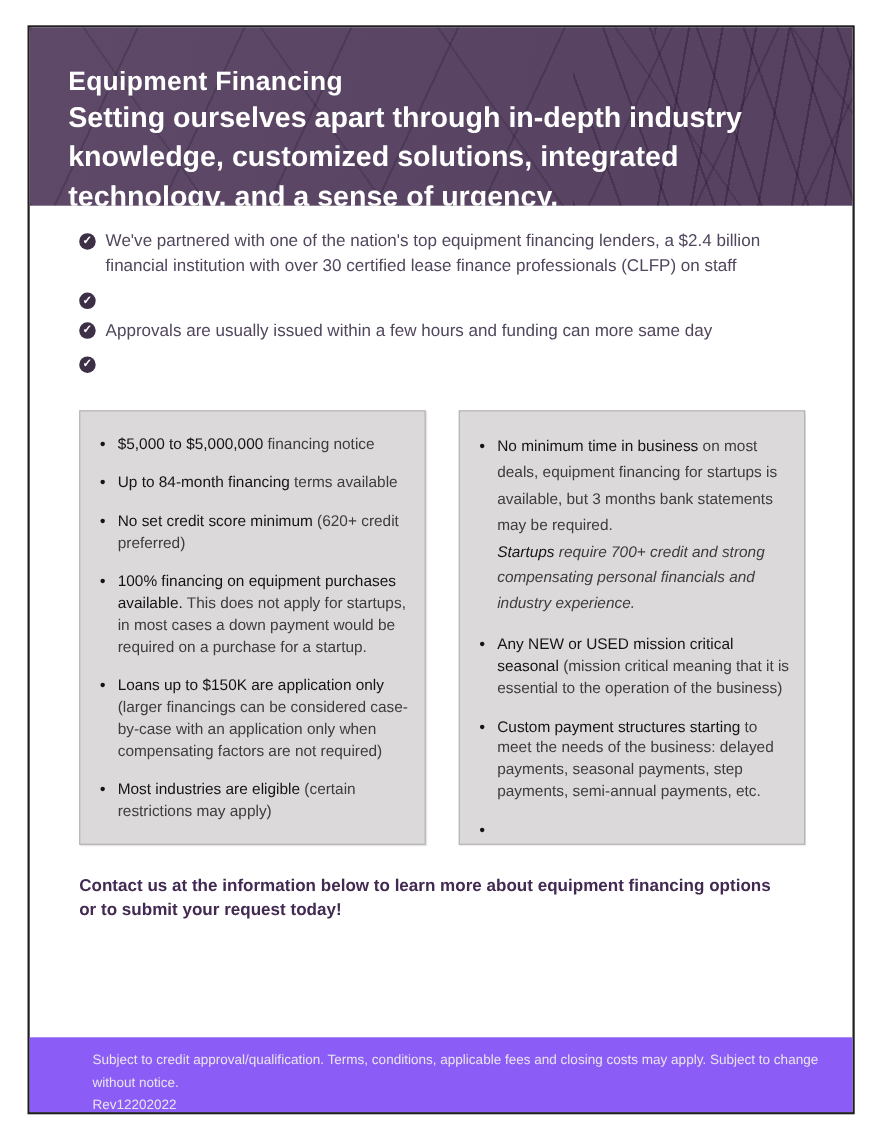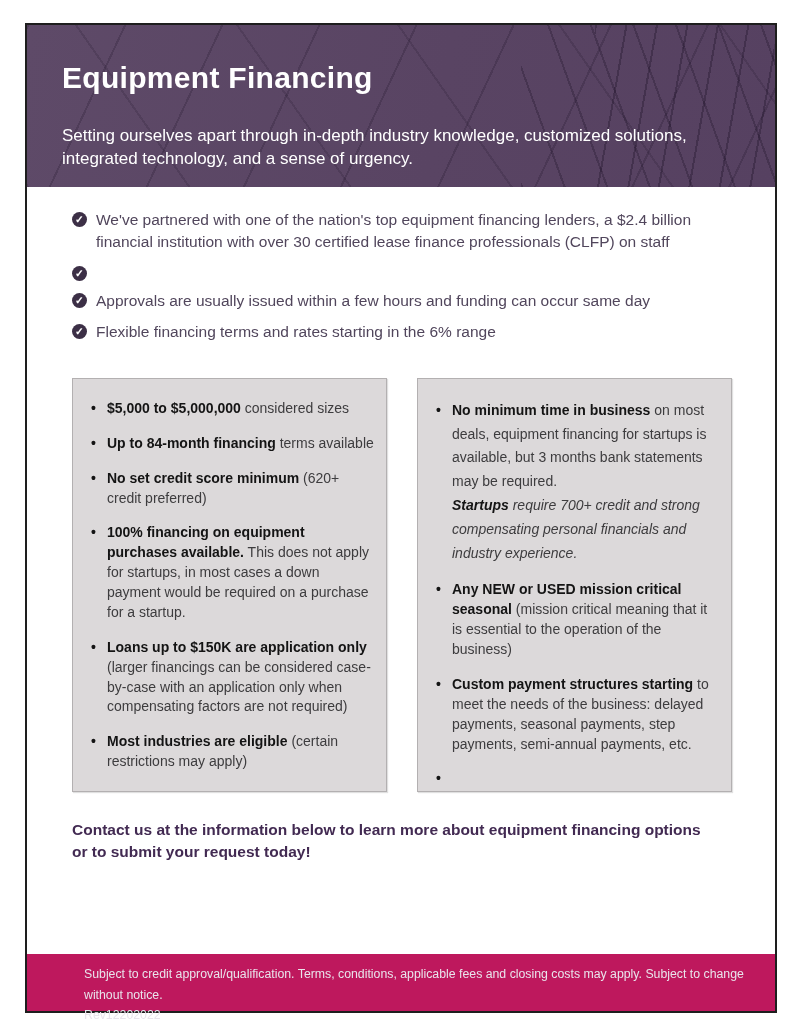--- a/index.html
+++ b/index.html
@@ -29,30 +29,30 @@
     padding:36px 40px 0 35px;
     overflow:hidden;
     background:
       repeating-linear-gradient(100deg, rgba(20,10,30,.30) 0 2px, transparent 2px 30px) right / 24% 100% no-repeat,
       repeating-linear-gradient(70deg,  rgba(20,10,30,.26) 0 2px, transparent 2px 40px) right / 34% 100% no-repeat,
       repeating-linear-gradient(115deg, rgba(20,10,30,.20) 0 2px, transparent 2px 88px),
       repeating-linear-gradient(55deg,  rgba(20,10,30,.16) 0 2px, transparent 2px 132px),
       linear-gradient(100deg, #5e4a68 0%, #594463 55%, #564161 100%);
   }
   .banner h1 {
-    font-size:30px;
+    font-size:24px;
     font-weight:700;
     letter-spacing:.3px;
-    margin-bottom:29px;
+    margin-bottom:0;
   }
   .banner .sub {
-    font-size:17px;
+    font-size:26px;
     line-height:1.38;
     max-width:660px;
-    font-weight:400;
+    font-weight:700;
   }
 
   
   ul.intro {
     list-style:none;
     margin:22px 40px 0 45px;
     color:#51465c;
     font-size:15.5px;
     line-height:1.45;
   }
@@ -92,39 +92,39 @@
     position:relative;
     padding-left:20px;
     margin-bottom:15px;
   }
   ul.box li .dot {
     position:absolute;
     left:4px; top:0;
     color:#141414;
     font-weight:700;
   }
-  .b { font-weight:700; color:#141414; }
+  .b { font-weight:400; color:#141414; }
   .i { font-style:italic; }
   li.loose { line-height:1.7; }
 
   
   .contact {
     margin:27px 55px 0 45px;
     font-size:15.5px;
     font-weight:700;
     line-height:1.42;
     color:#422a52;
   }
 
   
   .foot {
     position:absolute;
     left:0; right:0; bottom:0;
-    height:57px;
-    background:#be185d;
+    height:68px;
+    background:#8b5cf6;
     color:#e9e4ec;
     font-size:12.3px;
     line-height:1.68;
     padding:10px 20px 0 57px;
     font-weight:400;
   }
 </style>
 </head>
 <body>
 
@@ -139,31 +139,30 @@
     <ul class="intro">
         <li>
           <span class="check">✓</span>
           <span class="t"><span>We've partnered with one of the nation's top equipment financing lenders, a $2.4 billion financial institution with over 30 certified lease finance professionals (CLFP) on staff</span></span>
         </li>
         <li>
           <span class="check">✓</span>
         </li>
         <li>
           <span class="check">✓</span>
-          <span class="t"><span>Approvals are usually issued within a few hours and funding can occur same day</span></span>
+          <span class="t"><span>Approvals are usually issued within a few hours and funding can more same day</span></span>
         </li>
         <li>
           <span class="check">✓</span>
-          <span class="t"><span>Flexible financing terms and rates starting in the 6% range</span></span>
         </li>
       </ul>
 
     <div class="boxes">
       <ul class="box">
-          <li><span class="dot">•</span><span class="t"><span class="b">$5,000 to $5,000,000</span><span> considered sizes</span></span></li>
+          <li><span class="dot">•</span><span class="t"><span class="b">$5,000 to $5,000,000</span><span> financing notice</span></span></li>
           <li><span class="dot">•</span><span class="t"><span class="b">Up to 84-month financing</span><span> terms available</span></span></li>
           <li><span class="dot">•</span><span class="t"><span class="b">No set credit score minimum</span><span> (620+ credit preferred)</span></span></li>
           <li><span class="dot">•</span><span class="t"><span class="b">100% financing on equipment purchases available.</span><span> This does not apply for startups, in most cases a down payment would be required on a purchase for a startup.</span></span></li>
           <li><span class="dot">•</span><span class="t"><span class="b">Loans up to $150K are application only</span><span> (larger financings can be considered case-by-case with an application only when compensating factors are not required)</span></span></li>
           <li><span class="dot">•</span><span class="t"><span class="b">Most industries are eligible</span><span> (certain restrictions may apply)</span></span></li>
         </ul>
       <ul class="box">
           <li class="loose"><span class="dot">•</span><span class="t"><span class="b">No minimum time in business</span><span> on most deals, equipment financing for startups is available, but 3 months bank statements may be required.</span><br><span class="b i">Startups</span><span class="i"> require 700+ credit and strong compensating personal financials and industry experience.</span></span></li>
           <li><span class="dot">•</span><span class="t"><span class="b">Any NEW or USED mission critical seasonal</span><span> (mission critical meaning that it is essential to the operation of the business)</span></span></li>
           <li><span class="dot">•</span><span class="t"><span class="b">Custom payment structures starting</span><span> to meet the needs of the business: delayed payments, seasonal payments, step payments, semi-annual payments, etc.</span></span></li>

